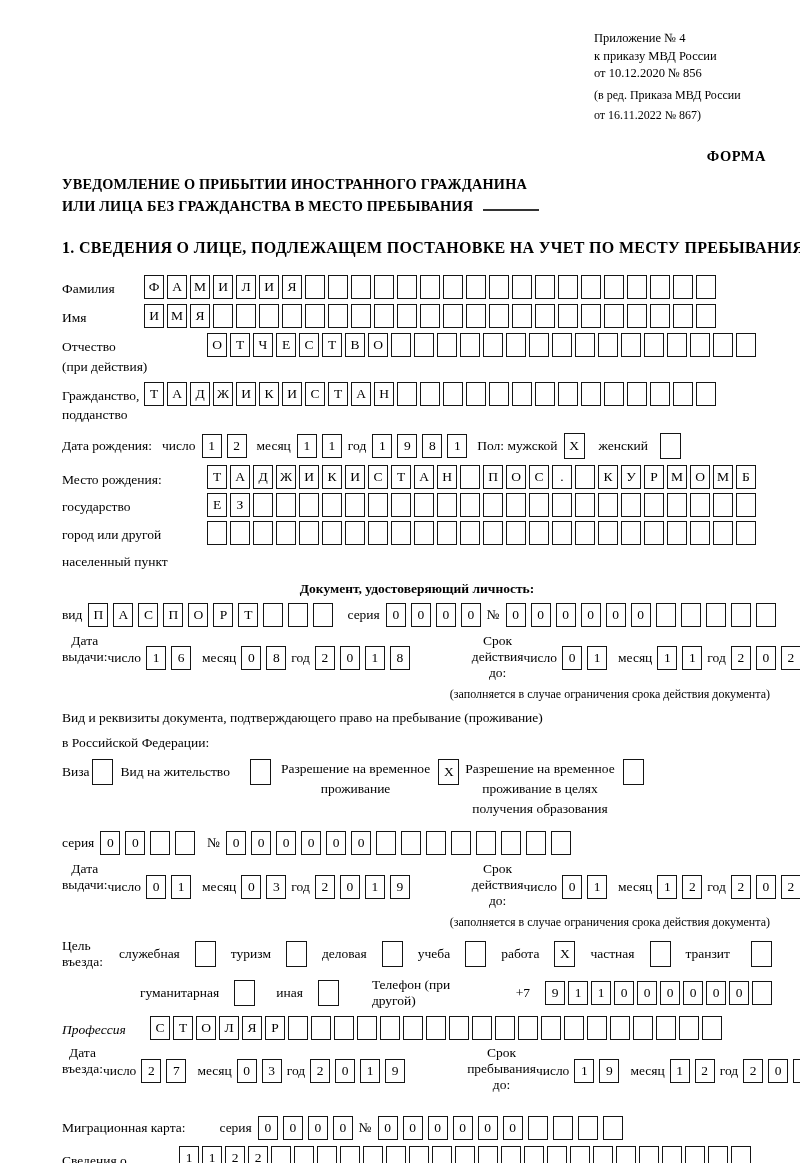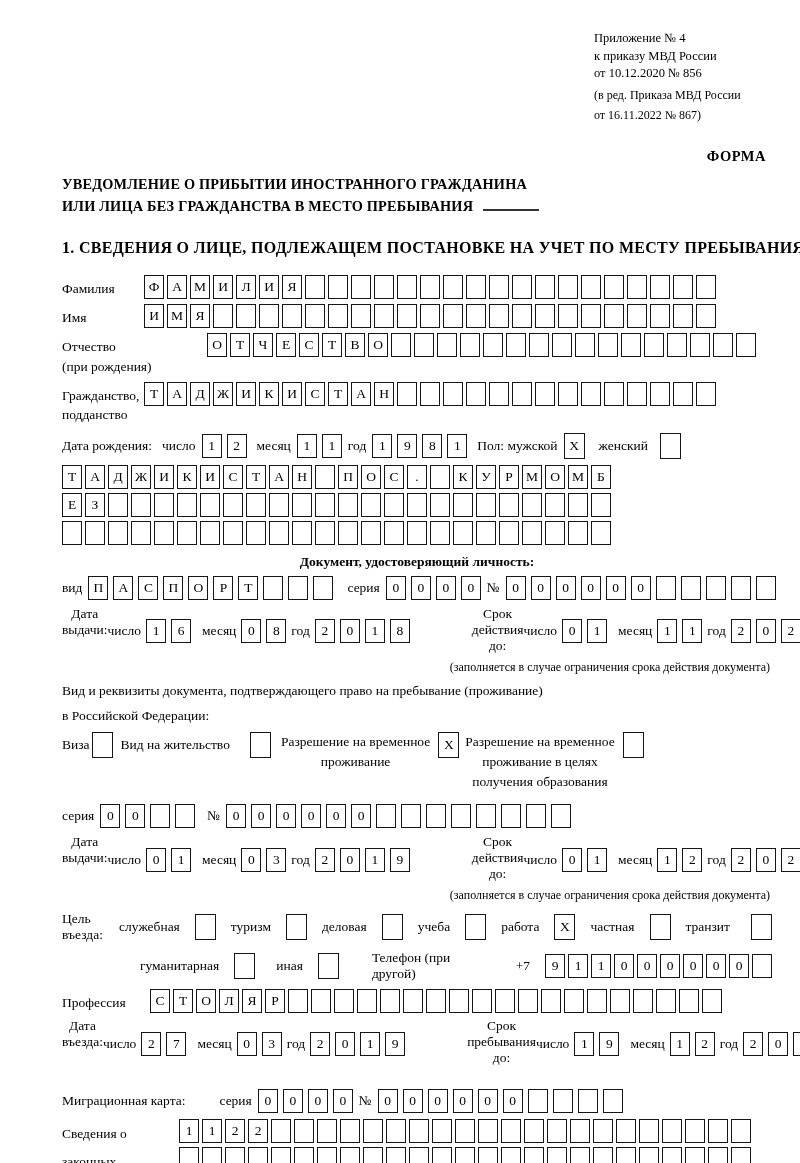--- a/index.html
+++ b/index.html
@@ -30,21 +30,21 @@
     width: 20px; height: 24px; flex-shrink: 0;
     border: 1.6px solid #151515; background: #fff;
     display: inline-flex; align-items: center; justify-content: center;
     font-size: 13.5px;
   }
   .checkbox { width: 21px; height: 26px; }
 
   .w76  { width: 82px; }
   .w145 { width: 145px; }
   .w117 { width: 117px; }
-  .w88  { width: 88px; }
+  .w88  { width: 88px; font-style: italic; }
 
   .stack > .cellrow { margin-bottom: 4px; }
   .lh-tall { line-height: 27.5px; padding-top: 1px; }
 
   
   .inline-line { display: flex; align-items: center; gap: 6px; margin-bottom: 6px; }
   .inline-line .cellrow { gap: 5px; }
   .dates { display: flex; margin: 4px 0 2px; }
   .date-group { display: flex; }
   .date-caption { text-align: center; margin-bottom: 3px; }
@@ -137,21 +137,21 @@
       <span class="cell"></span>
       <span class="cell"></span>
       <span class="cell"></span>
       <span class="cell"></span>
     </div>
 </div>
 
 <div class="row">
   <div class="row-label w145">
     <div>Отчество</div>
-    <div>(при рождения)</div>
+    <div>(при действия)</div>
   </div>
   <div class="cellrow">
       <span class="cell">О</span>
       <span class="cell">Т</span>
       <span class="cell">Ч</span>
       <span class="cell">Е</span>
       <span class="cell">С</span>
       <span class="cell">Т</span>
       <span class="cell">В</span>
       <span class="cell">О</span>
@@ -227,20 +227,26 @@
       <span class="cell">8</span>
       <span class="cell">1</span>
     </span>
   <span style="margin-left:4px">Пол: мужской</span>
   <span class="cell checkbox">X</span>
   <span style="margin-left:8px">женский</span>
   <span class="cell checkbox" style="margin-left:6px"></span>
 </div>
 
 <div class="row">
+  <div class="row-label w145 lh-tall">
+    <div>Место рождения:</div>
+    <div>государство</div>
+    <div>город или другой</div>
+    <div>населенный пункт</div>
+  </div>
   <div class="stack">
     <div class="cellrow">
         <span class="cell">Т</span>
         <span class="cell">А</span>
         <span class="cell">Д</span>
         <span class="cell">Ж</span>
         <span class="cell">И</span>
         <span class="cell">К</span>
         <span class="cell">И</span>
         <span class="cell">С</span>

